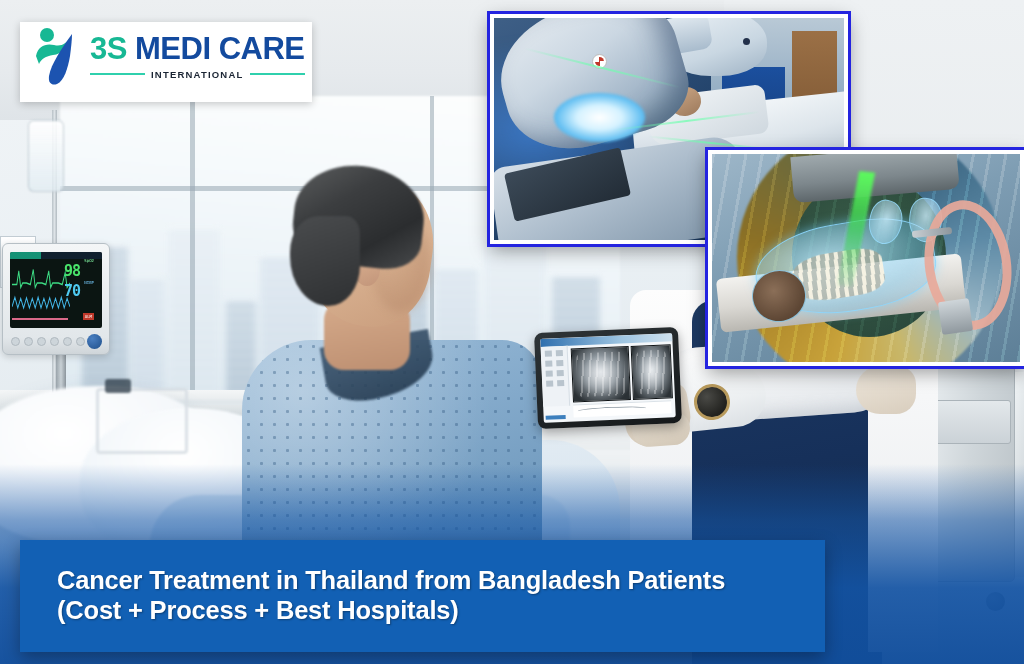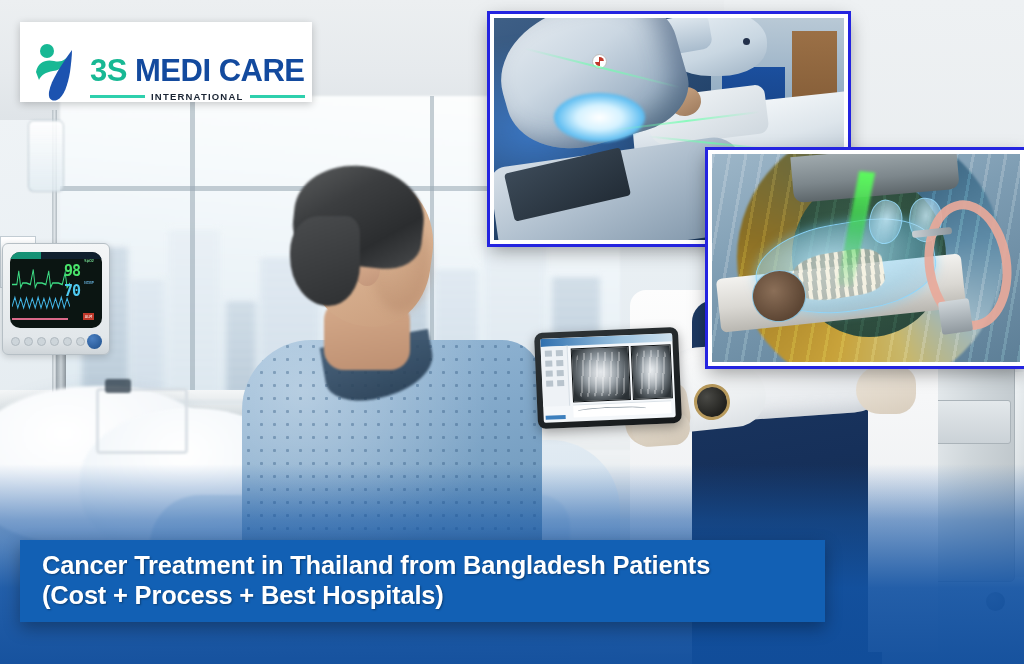--- a/index.html
+++ b/index.html
@@ -190,21 +190,21 @@
     left: 2px; top: 243px; width: 106px; height: 110px;
     background: linear-gradient(180deg, #f4f6f7 0%, #e2e7ea 85%, #cfd5d9 100%);
     border: 1px solid #b6bfc5;
     border-radius: 6px;
     box-shadow: 0 2px 7px rgba(0,0,0,.16);
   }
   .monitor-screen {
     position: absolute;
     left: 7px; top: 8px; width: 92px; height: 76px;
     background: #0b1512;
-    border-radius: 10px;
+    border-radius: 2px;
     overflow: hidden;
   }
   .mon-topbar {
     position: absolute; left: 0; top: 0; width: 100%; height: 7px;
     background: linear-gradient(90deg, #16a887 0%, #16a887 34%, #123 34%, #123 100%);
     opacity: .85;
   }
   .ecg {
     position: absolute; left: 2px; top: 10px; width: 58px; height: 30px;
   }
@@ -715,22 +715,22 @@
     transform: rotate(-8deg);
   }
 
   
   .logo-card {
     position: absolute;
     left: 20px; top: 22px; width: 292px; height: 80px;
     background: #ffffff;
     box-shadow: 0 2px 8px rgba(0,0,0,.22);
     display: flex;
-    align-items: flex-end;
-    padding: 0 8px 0 12px;
+    align-items: center;
+    padding: 0 8px 12px 12px;
     box-sizing: border-box;
   }
   .logo-mark {
     position: relative;
     width: 54px; height: 60px;
     flex: 0 0 54px;
   }
   .logo-text { margin-left: 4px; }
   .logo-line1 {
     font-family: "Liberation Sans", sans-serif;
@@ -775,21 +775,21 @@
   }
   .title-text {
     color: #ffffff;
     font-family: "Liberation Sans", sans-serif;
     font-weight: bold;
     font-size: 25.5px;
     line-height: 1.18;
     letter-spacing: -0.2px;
     text-shadow: 1px 1px 2px rgba(0,0,0,.35);
     white-space: pre-line;
-    margin: 0;
+    margin: 15px;
   }
 </style>
 </head>
 <body>
 
 <div id="poster">
 
   <div class="scene">
     <div class="room-base"></div>
     <div class="wall-top"></div>

